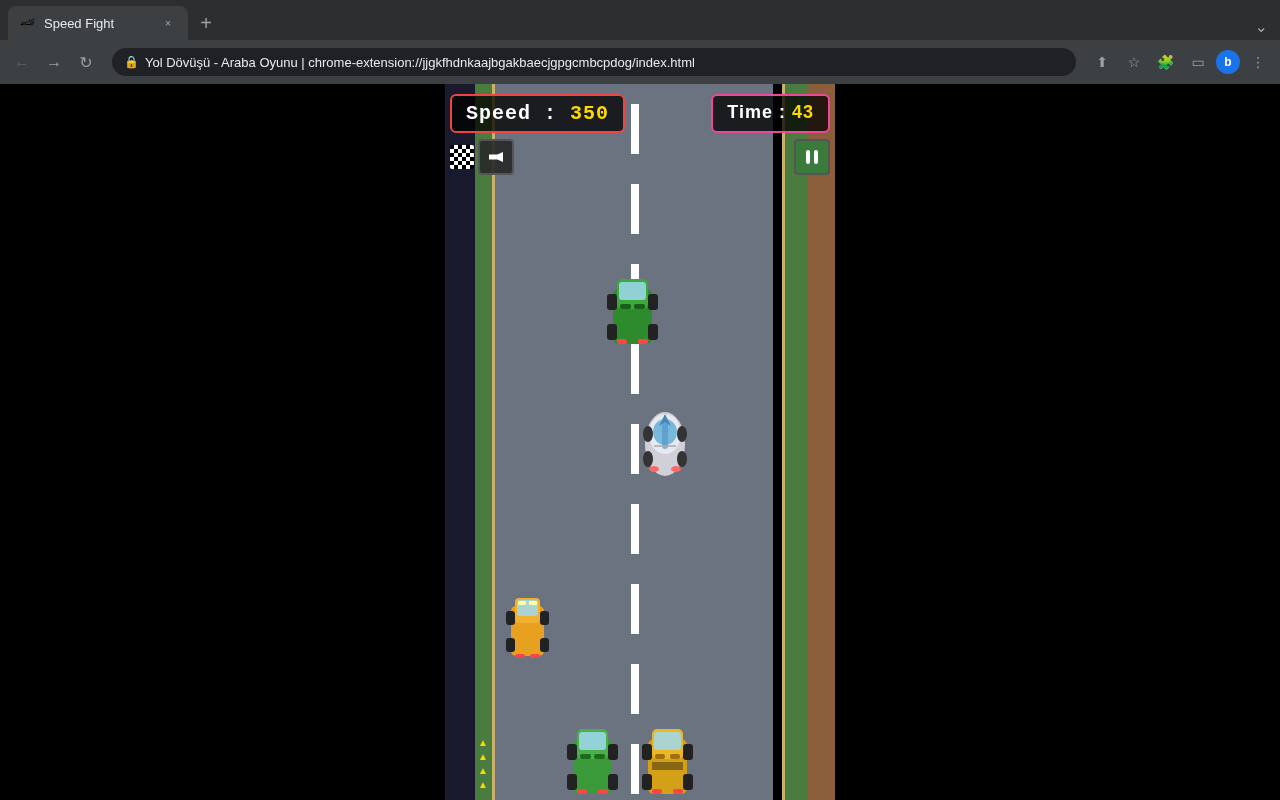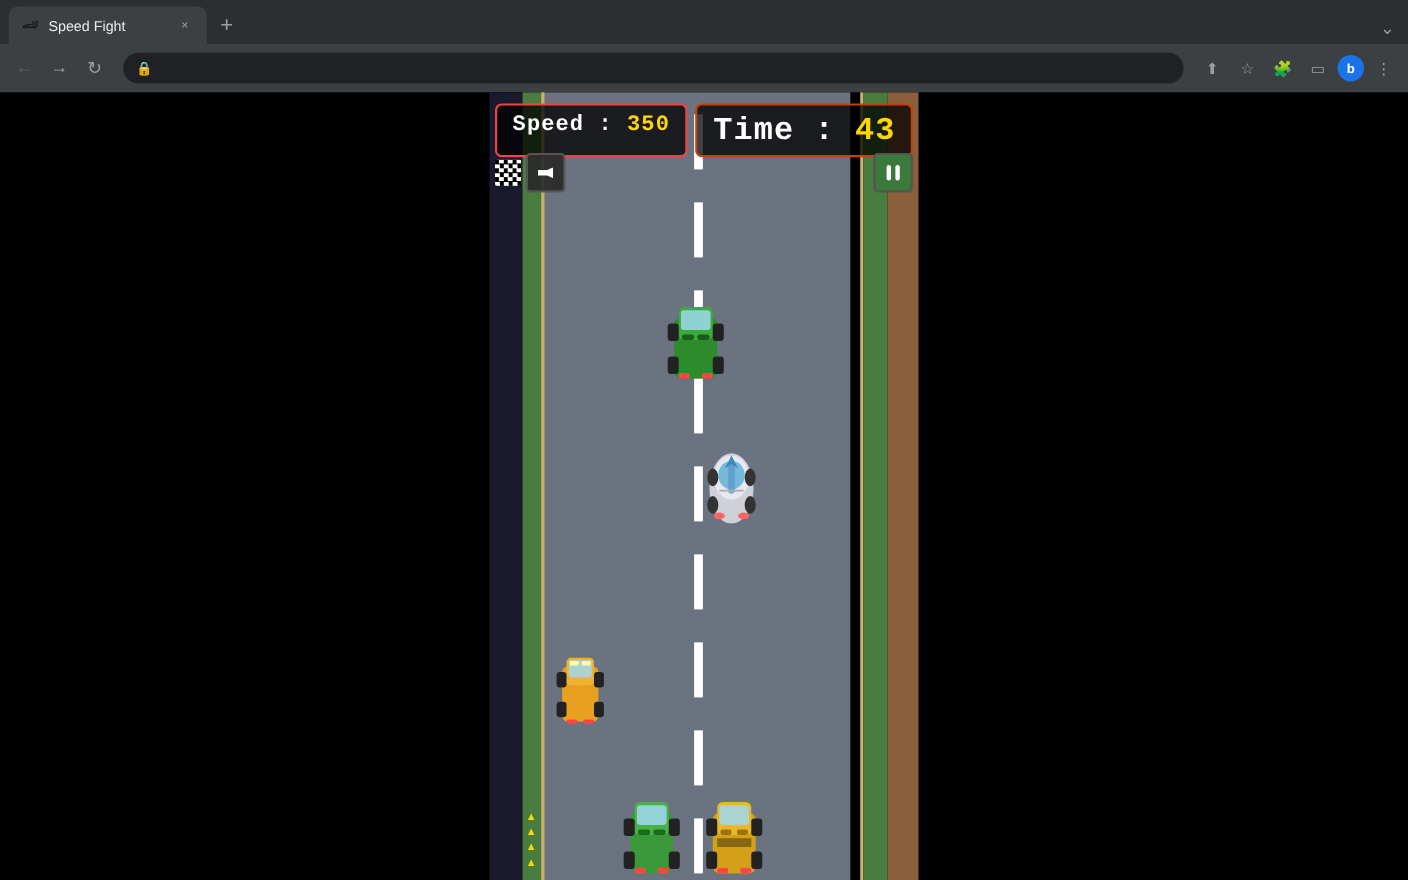--- a/index.html
+++ b/index.html
@@ -298,27 +298,27 @@
       font-family: 'Courier New', monospace;
       letter-spacing: 1px;
     }
 
     .speed-display span.value {
       color: #ffd700;
     }
 
     .time-display {
       background: rgba(0, 0, 0, 0.75);
-      border: 2px solid #c2410c;
+      border: 2px solid #ec4899;
       border-radius: 6px;
       padding: 6px 14px;
       color: white;
-      font-size: 29px;
+      font-size: 18px;
       font-weight: bold;
-      font-family: Liberation Mono, monospace;
+      font-family: Liberation Sans, sans-serif;
       letter-spacing: 1px;
     }
 
     .time-display span.value {
       color: #ffd700;
     }
 
     
     .controls-row {
       position: absolute;
@@ -479,20 +479,21 @@
       <span style="color:#9aa0a6;font-size:16px;">⌄</span>
     </div>
   </div>
 
   <div class="nav-bar">
     <div class="nav-btn disabled">←</div>
     <div class="nav-btn">→</div>
     <div class="nav-btn">↻</div>
     <div class="address-bar">
       <span class="address-icon">🔒</span>
+      <span class="address-text">Yol Dövüşü - Araba Oyunu  |  chrome-extension://jjgkfhdnkaajbgakbaecjgpgcmbcpdog/index.html</span>
     </div>
     <div class="nav-action-btn">⬆</div>
     <div class="nav-action-btn">☆</div>
     <div class="nav-action-btn">🧩</div>
     <div class="nav-action-btn">▭</div>
     <div class="profile-btn">b</div>
     <div class="nav-action-btn">⋮</div>
   </div>
 
   <div class="game-content">

